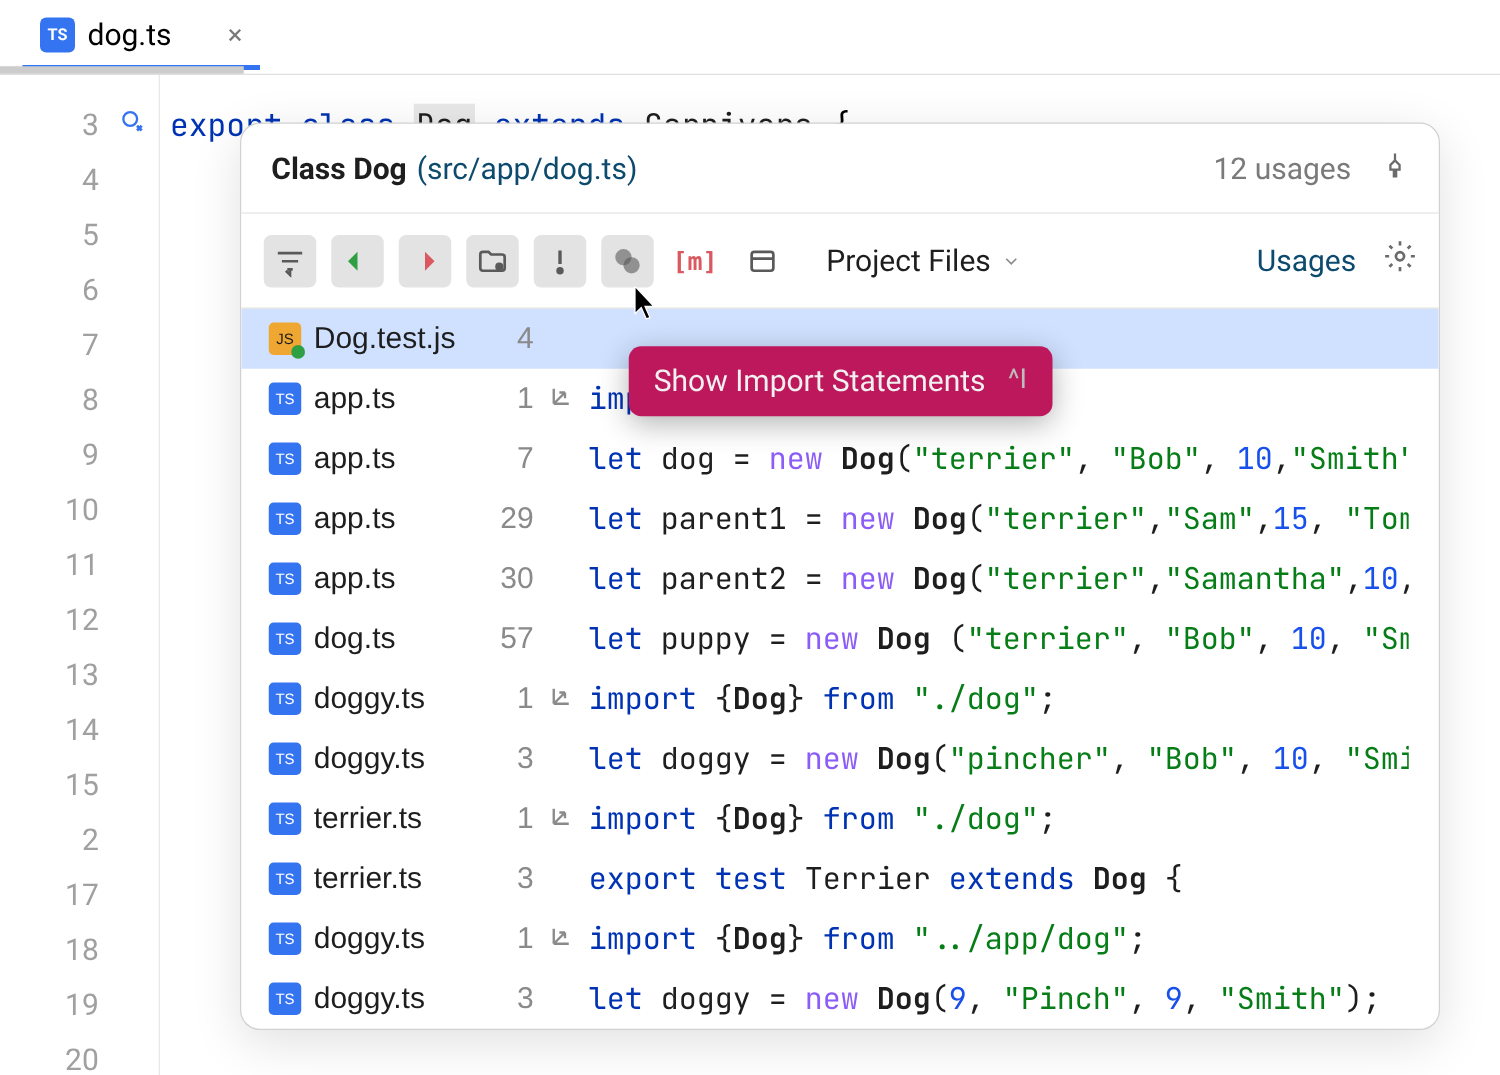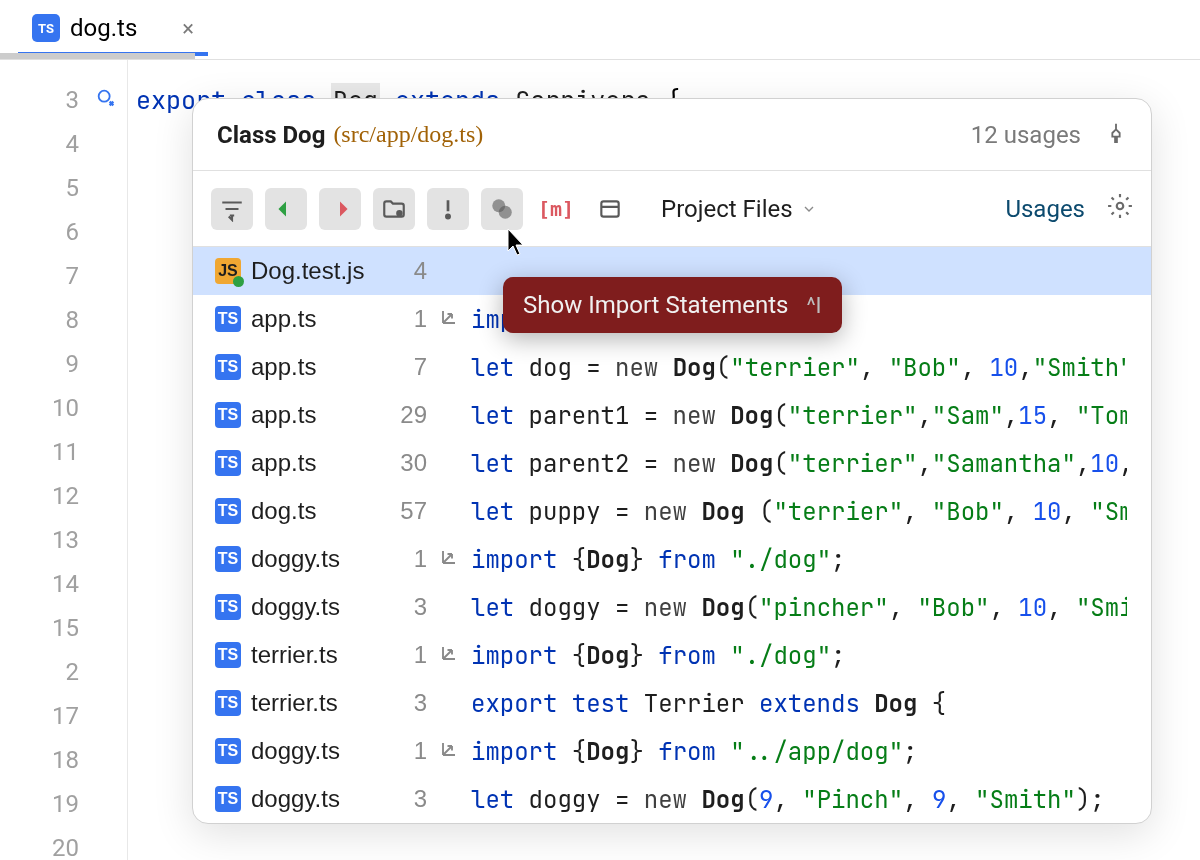--- a/index.html
+++ b/index.html
@@ -117,21 +117,21 @@
   margin-left: 16px;
 }
 .popup-header {
   height: 72px;
   display: flex;
   align-items: center;
   padding: 0 24px;
   border-bottom: 1px solid #e0e0e0;
 }
 .popup-title { font-weight: 700; color: #1e1e1e; }
-.popup-path { color: #a16207; margin-left: 8px; font-family: Liberation Serif, serif; }
+.popup-path { color: #0c4a6e; margin-left: 8px; }
 .popup-usages-count { margin-left: auto; color: #7a7a7a; }
 .pin-icon { margin-left: 24px; color: #6b6b6b; font-size: 26px; cursor: pointer; }
 
 .popup-toolbar {
   height: 76px;
   display: flex;
   align-items: center;
   padding: 0 18px;
   gap: 12px;
   border-bottom: 1px solid #e0e0e0;
@@ -172,22 +172,22 @@
   gap: 10px;
 }
 .list-row.selected { background: #cfe1ff; }
 .file-icon {
   width: 26px;
   height: 26px;
   border-radius: 4px;
   display: flex;
   align-items: center;
   justify-content: center;
-  font-size: 16px;
-  font-weight: 700;
+  font-size: 12px;
+  font-weight: 400;
   color: #fff;
   flex-shrink: 0;
 }
 .file-icon.ts { background: #3574f0; }
 .file-icon.js { background: #f0a732; color: #1e1e1e; position: relative; }
 .file-icon.js::after {
   content: '';
   position: absolute;
   right: -3px;
   bottom: -3px;
@@ -199,38 +199,37 @@
 .file-name { color: #1e1e1e; width: 130px; flex-shrink: 0; white-space: nowrap; overflow: hidden; }
 .line-no { color: #8a8a8a; width: 36px; text-align: right; flex-shrink: 0; }
 .import-marker { width: 24px; flex-shrink: 0; color: #8a8a8a; font-size: 18px; text-align: center;}
 .code-snippet {
   font-family: "JetBrains Mono", Menlo, Consolas, monospace;
   color: #1e1e1e;
   white-space: pre;
   overflow: hidden;
 }
 .c-kw { color: #0033b3; }
-.c-new { color: #404040; }
+.c-new { color: #8b5cf6; }
 .c-cls { color: #1e1e1e; font-weight: 700; }
 .c-str { color: #067d17; }
 .c-num { color: #1750eb; }
 .c-plain { color: #1e1e1e; }
 
 
 .tooltip {
   position: absolute;
   top: 178px;
   left: 310px;
-  background: #7f1d1d;
+  background: #be185d;
   color: #f0f0f0;
   padding: 14px 20px;
   border-radius: 10px;
   font-size: 24px;
   display: flex;
-  align-items: center;
   gap: 18px;
   z-index: 50;
   box-shadow: 0 6px 24px rgba(0,0,0,0.3);
 }
 .tooltip-shortcut { color: #bdbdbd; font-size: 22px; }
 
 .cursor-pointer {
   position: absolute;
   top: 130px;
   left: 314px;

